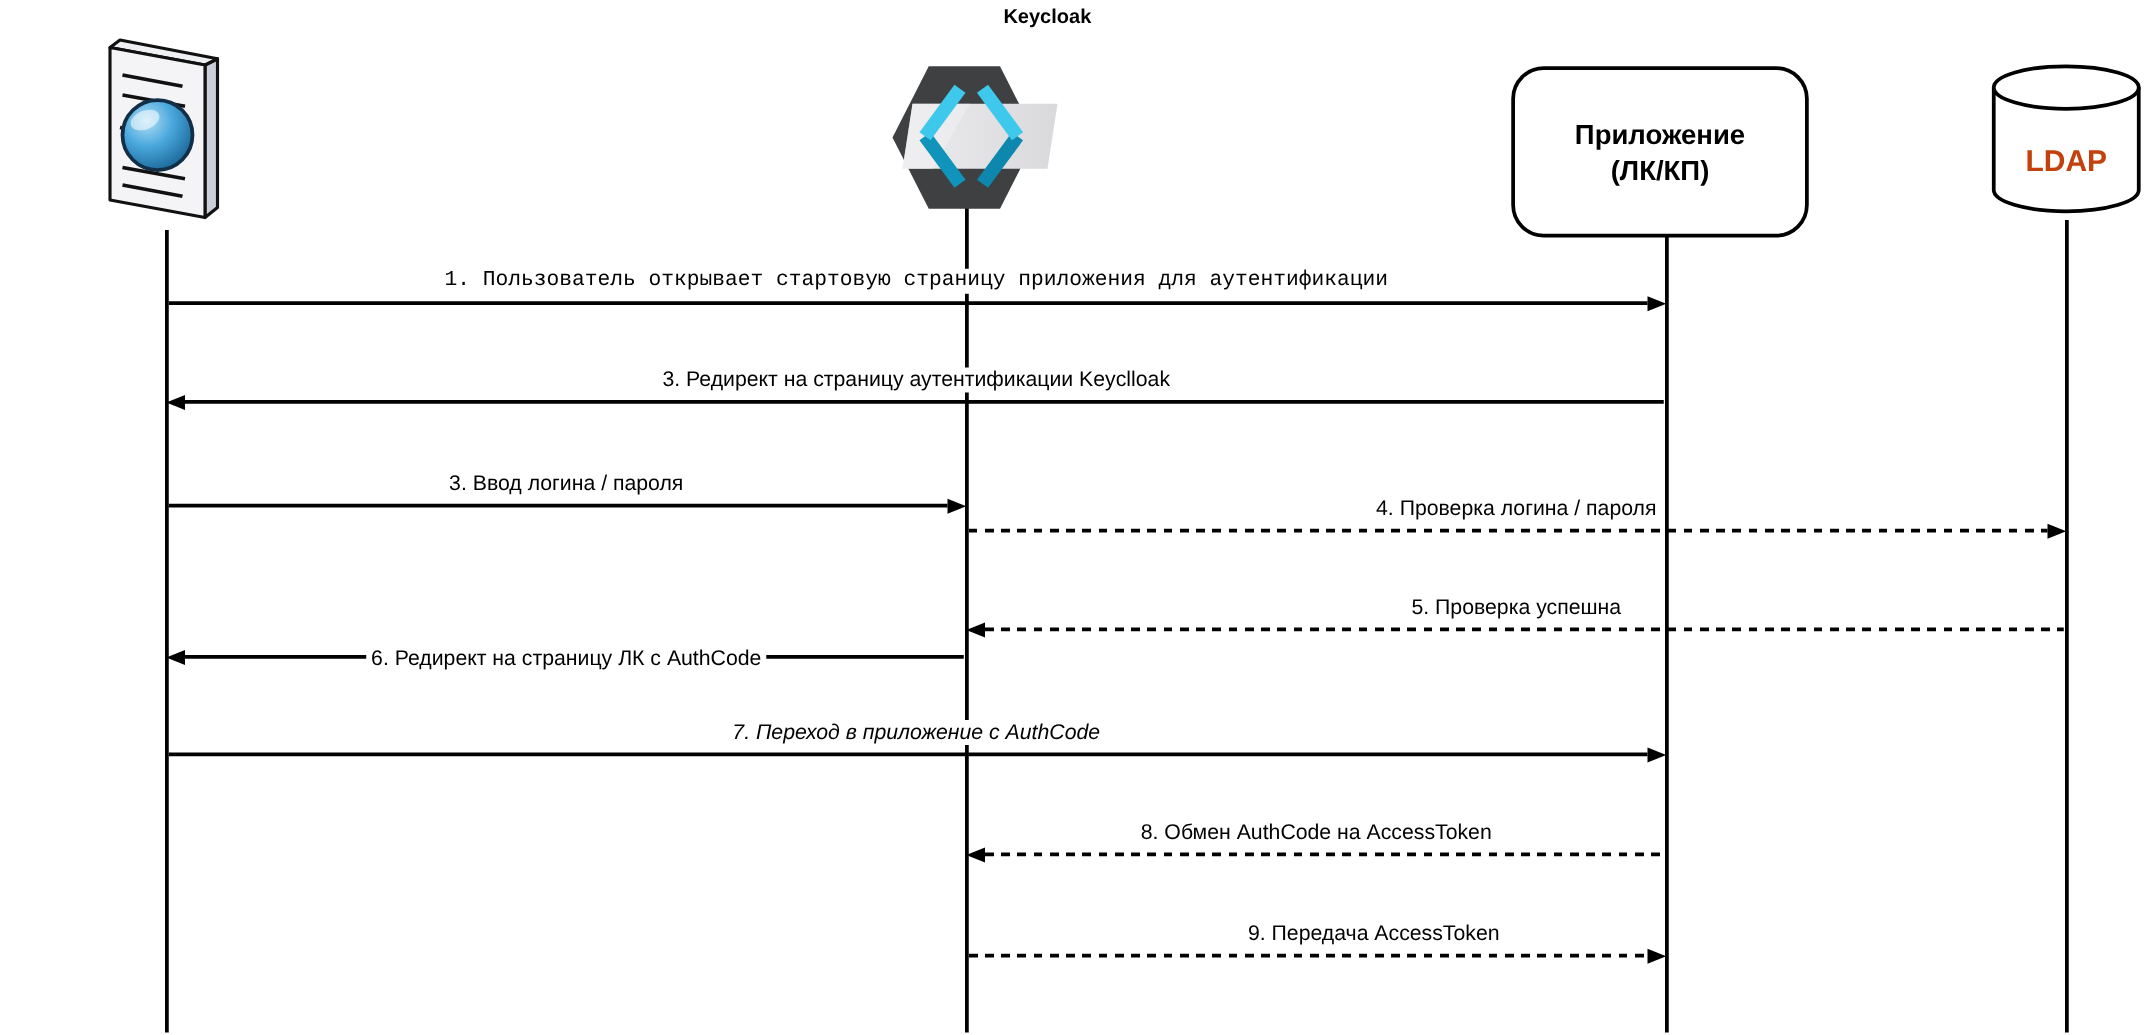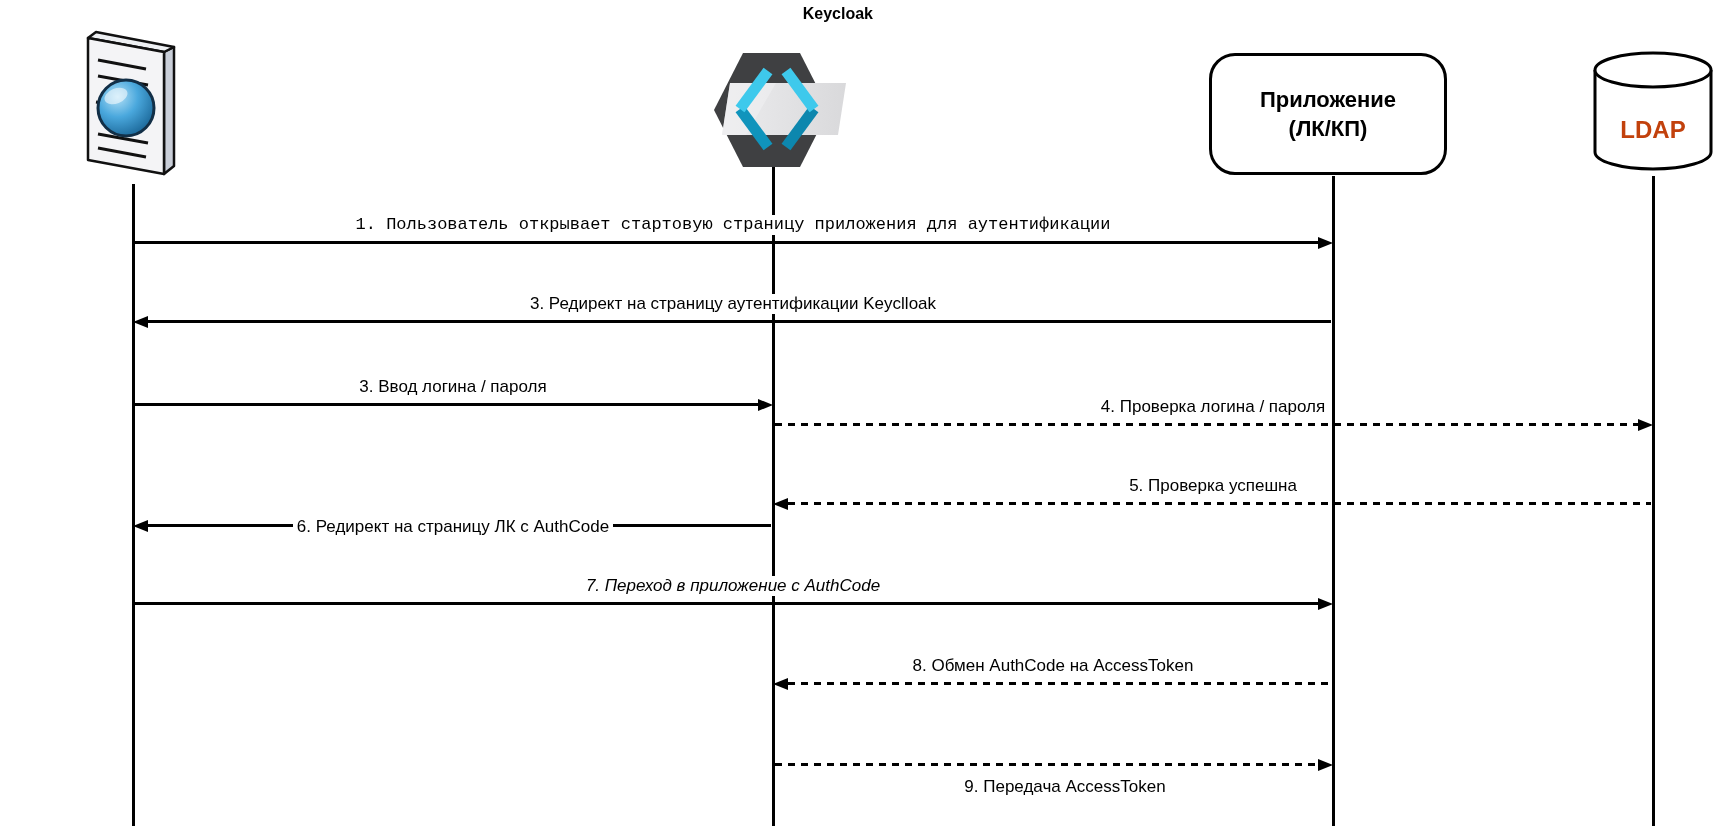--- a/index.html
+++ b/index.html
@@ -14,21 +14,21 @@
   .actor-label{
     position:absolute;
     font-weight:bold;
     color:#000;
     white-space:nowrap;
   }
   #browser-label{left:2px;top:3px;font-size:22px;}
   #keycloak-label{left:673px;top:5px;width:200px;text-align:right;font-size:16px;}
   
   #app-box{
-    position:absolute;left:1209px;top:53px;width:238px;height:122px;
+    position:absolute;left:1209px;top:53px;width:238px;height:137px;
     box-sizing:border-box;
     border:3px solid #000;border-radius:26px;background:#fff;
     display:flex;flex-direction:column;justify-content:center;align-items:center;
     font-weight:bold;font-size:22px;line-height:29px;color:#000;text-align:center;
   }
   
   #ldap-label{
     position:absolute;left:1592px;top:116px;width:122px;text-align:center;
     font-weight:bold;font-size:24px;color:#c2410c;
   }
@@ -84,21 +84,21 @@
       <div class="msg-label" style="left: 773px; width: 880px; top: 397px;"><span>4. Проверка логина / пароля</span></div>
       <div class="msg-line dashed dir-l" style="left: 788px; width: 863px; top: 502px;"></div>
       <div class="msg-label" style="left: 773px; width: 880px; top: 476px;"><span>5. Проверка успешна</span></div>
       <div class="msg-line solid dir-l" style="left: 148px; width: 623px; top: 524px;"></div>
       <div class="msg-label" style="left: 133px; width: 640px; top: 498px; margin-top: 19px;"><span>6. Редирект на страницу ЛК с AuthCode</span></div>
       <div class="msg-line solid dir-r" style="left: 135px; width: 1183px; top: 602px;"></div>
       <div class="msg-label" style="left: 133px; width: 1200px; top: 576px; font-style: italic;"><span>7. Переход в приложение с AuthCode</span></div>
       <div class="msg-line dashed dir-l" style="left: 788px; width: 543px; top: 682px;"></div>
       <div class="msg-label" style="left: 773px; width: 560px; top: 656px;"><span>8. Обмен AuthCode на AccessToken</span></div>
       <div class="msg-line dashed dir-r" style="left: 775px; width: 543px; top: 763px;"></div>
-      <div class="msg-label" style="left: 785px; width: 560px; top: 737px; margin-top: 40px;"><span>9. Передача AccessToken</span></div>
+      <div class="msg-label" style="left: 819px; width: 560px; top: 737px;"><span>9. Передача AccessToken</span></div>
     </div>
 
 
   <svg id="browser-icon" class="head-icon" width="104" height="158" viewBox="0 0 104 158">
     <defs>
       <radialGradient id="globeGrad" cx="35%" cy="30%" r="80%">
         <stop offset="0" stop-color="#b3e0f6"></stop>
         <stop offset="0.45" stop-color="#4aa8dd"></stop>
         <stop offset="1" stop-color="#155f90"></stop>
       </radialGradient>

